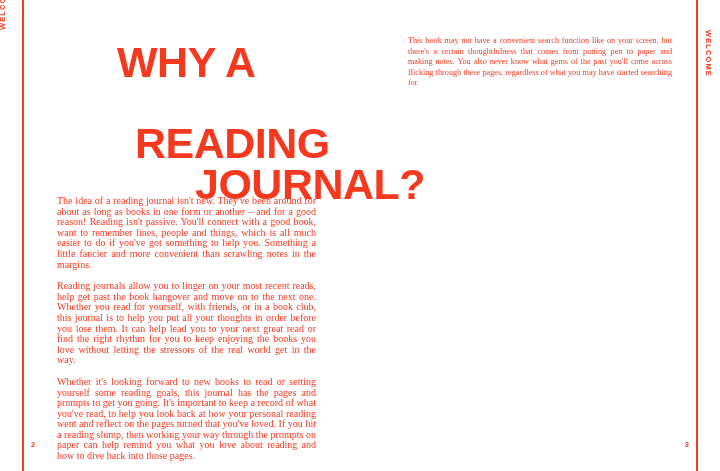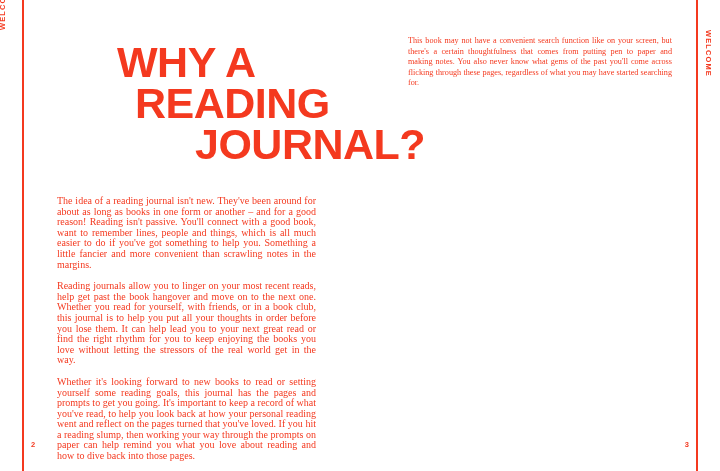--- a/index.html
+++ b/index.html
@@ -84,21 +84,21 @@
     font-weight: bold;
     font-size: 43px;
     line-height: 0.95;
     letter-spacing: -0.5px;
   }
   .headline .line {
     display: block;
     white-space: nowrap;
   }
   .headline .line.l1 { margin-left: 0px; }
-  .headline .line.l2 { margin-left: 18px; }
+  .headline .line.l2 { margin-left: 18px; margin-top: 40px; }
   .headline .line.l3 { margin-left: 78px; }
 
   .left-body {
     position: absolute;
     left: 2px;
     top: 196px;
     width: 259px;
     color: #f4391f;
     font-size: 10px;
     line-height: 10.6px;

